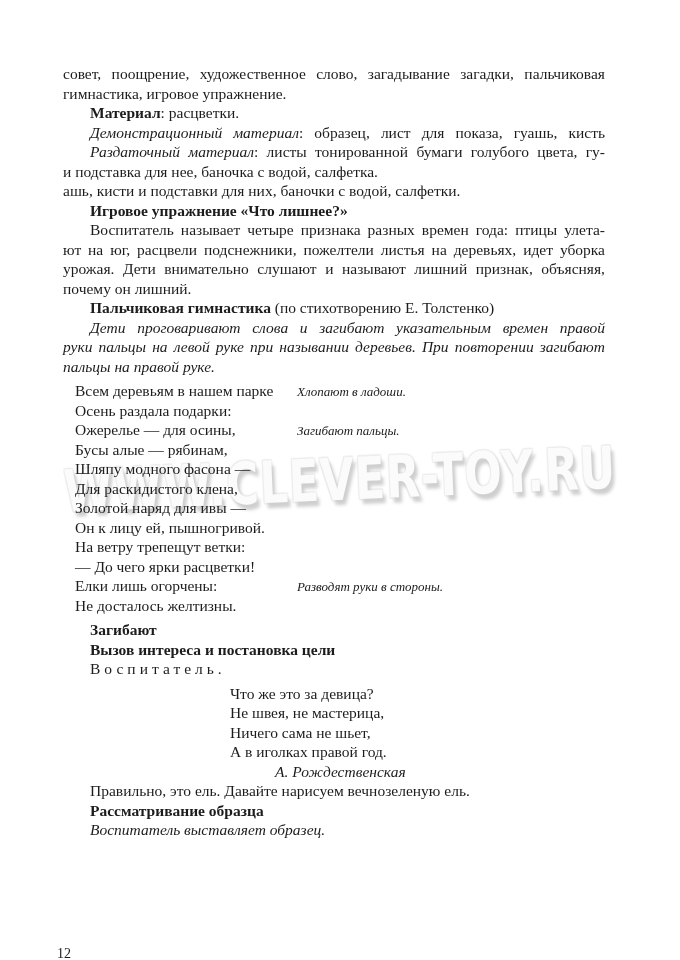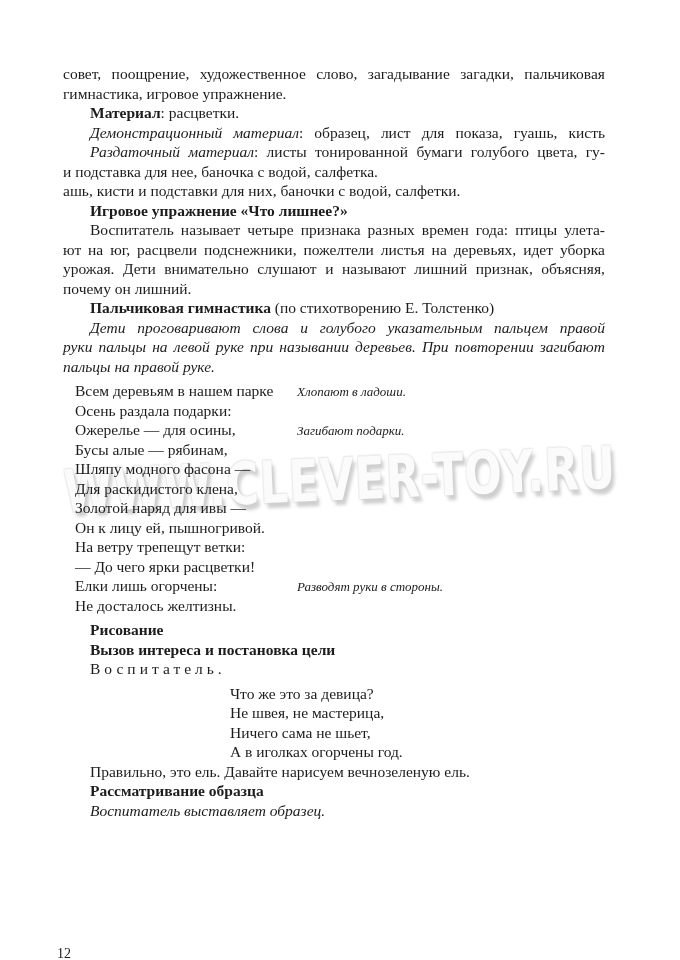--- a/index.html
+++ b/index.html
@@ -102,50 +102,51 @@
     <div class="line">ашь, кисти и подставки для них, баночки с водой, салфетки.</div>
 
 
     <div class="line ind b">Игровое упражнение «Что лишнее?»</div>
     <div class="line ind jl">Воспитатель называет четыре признака разных времен года: птицы улета-</div>
     <div class="line jl">ют на юг, расцвели подснежники, пожелтели листья на деревьях, идет уборка</div>
     <div class="line jl">урожая. Дети внимательно слушают и называют лишний признак, объясняя,</div>
     <div class="line">почему он лишний.</div>
 
     <div class="line ind"><span class="b">Пальчиковая гимнастика</span><span> (по стихотворению Е. Толстенко)</span></div>
-    <div class="line ind jl i">Дети проговаривают слова и голубого указательным пальцем правой</div>
+    <div class="line ind jl i">Дети проговаривают слова и загибают указательным времен правой</div>
     <div class="line jl i">руки пальцы на левой руке при назывании деревьев. При повторении загибают</div>
     <div class="line i">пальцы на правой руке.</div>
 
     <div class="poem">
       <div class="poem-row"><span>Всем деревьям в нашем парке</span><span class="action">Хлопают в ладоши.</span></div>
       <div class="poem-row"><span>Осень раздала подарки:</span><span class="action"></span></div>
-      <div class="poem-row"><span>Ожерелье — для осины,</span><span class="action">Загибают подарки.</span></div>
+      <div class="poem-row"><span>Ожерелье — для осины,</span><span class="action">Загибают пальцы.</span></div>
       <div class="poem-row"><span>Бусы алые — рябинам,</span><span class="action"></span></div>
       <div class="poem-row"><span>Шляпу модного фасона —</span><span class="action"></span></div>
       <div class="poem-row"><span>Для раскидистого клена,</span><span class="action"></span></div>
       <div class="poem-row"><span>Золотой наряд для ивы —</span><span class="action"></span></div>
       <div class="poem-row"><span>Он к лицу ей, пышногривой.</span><span class="action"></span></div>
       <div class="poem-row"><span>На ветру трепещут ветки:</span><span class="action"></span></div>
       <div class="poem-row"><span>— До чего ярки расцветки!</span><span class="action"></span></div>
       <div class="poem-row"><span>Елки лишь огорчены:</span><span class="action">Разводят руки в стороны.</span></div>
       <div class="poem-row"><span>Не досталось желтизны.</span><span class="action"></span></div>
     </div>
 
     <div class="drawing-block">
-      <div class="line ind b">Рисование</div>
+      <div class="line ind b">Загибают</div>
       <div class="line ind bi">Вызов интереса и постановка цели</div>
       <div class="line ind speaker">Воспитатель.</div>
     </div>
 
     <div class="riddle">
       <div class="line">Что же это за девица?</div>
       <div class="line">Не швея, не мастерица,</div>
       <div class="line">Ничего сама не шьет,</div>
-      <div class="line">А в иголках огорчены год.</div>
+      <div class="line">А в иголках правой год.</div>
+      <div class="line riddle-author">А. Рождественская</div>
     </div>
 
     <div class="closing">
       <div class="line ind">Правильно, это ель. Давайте нарисуем вечнозеленую ель.</div>
       <div class="line ind bi">Рассматривание образца</div>
       <div class="line ind i">Воспитатель выставляет образец.</div>
     </div>
 
   </div>
 

